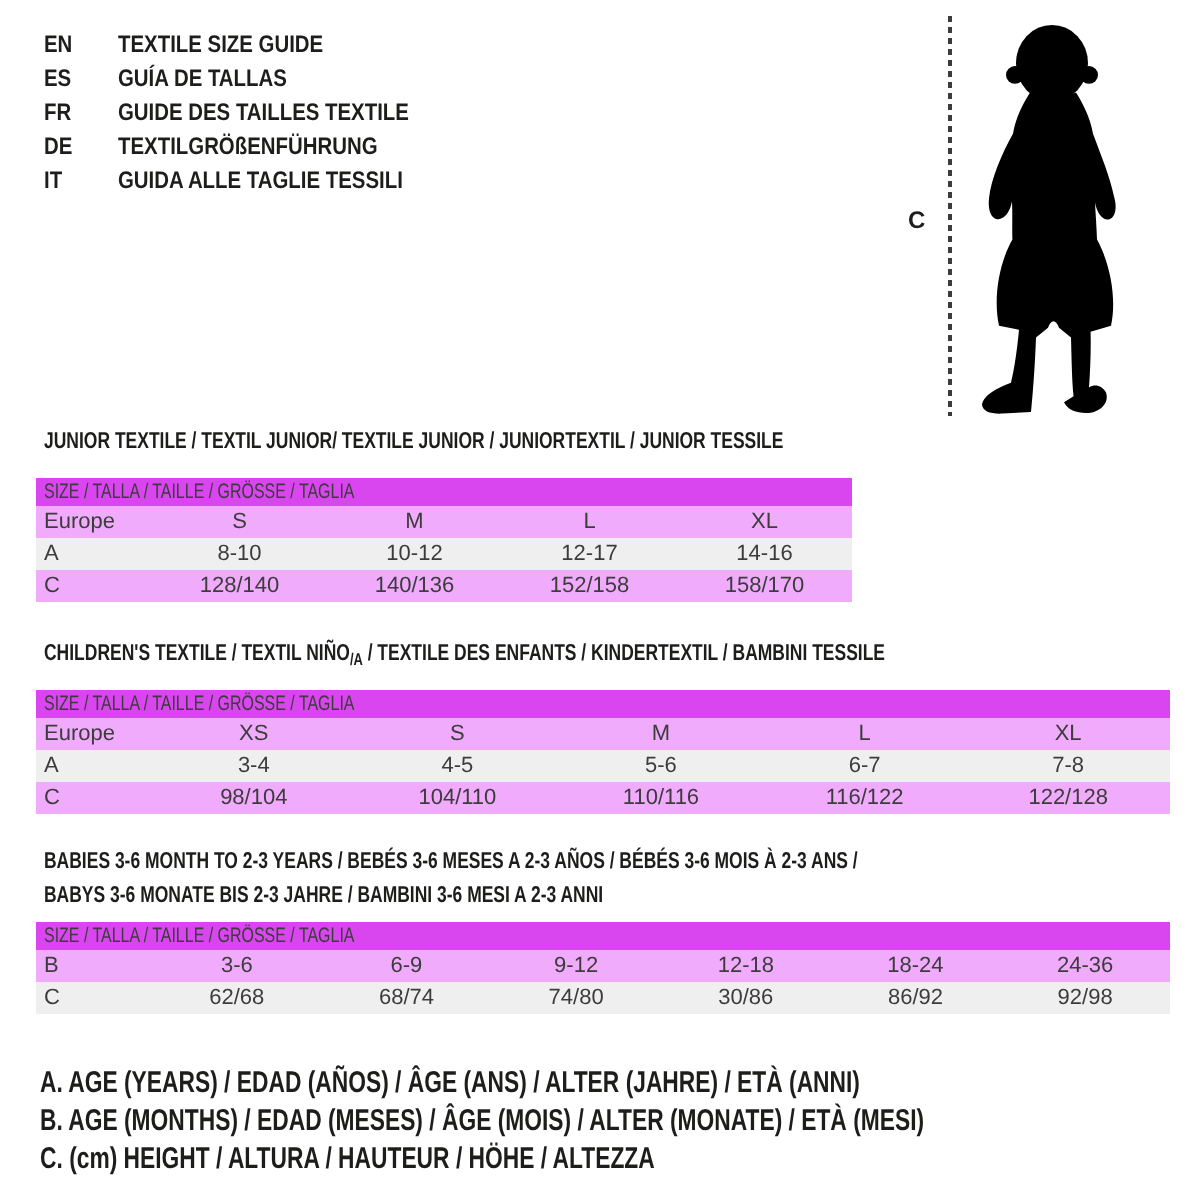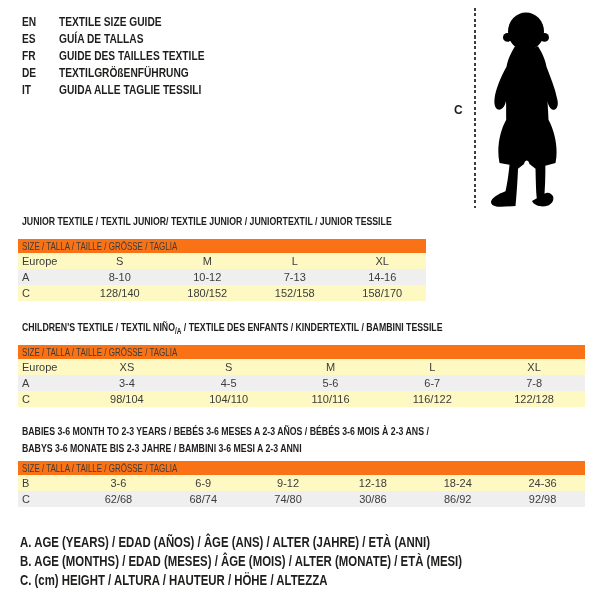--- a/index.html
+++ b/index.html
@@ -27,23 +27,23 @@
   #junior-title{left:22px;top:215px;}
   #children-title{left:22px;top:321px;text-align:right;}
   #babies-title{left:22px;top:423px;line-height:17px;}
   .subs{font-size:8.5px;vertical-align:-2.5px;}
 
   
   .size-table{position:absolute;font-size:11px;color:#3c3c3b;}
   #junior-table{left:18px;top:239px;width:408px;}
   #children-table{left:18px;top:345px;width:567px;}
   #babies-table{left:18px;top:461px;width:567px;}
-  .size-bar{height:14px;background:#f97316;display:flex;align-items:center;
+  .size-bar{height:14px;background:#d946ef;display:flex;align-items:center;
     padding-left:4px;box-sizing:border-box;font-size:10.5px;color:#3c3c3b;}
-  .trow{display:flex;height:16px;align-items:center;background:#fef9c3;}
+  .trow{display:flex;height:16px;align-items:center;background:#f0abfc;}
   .trow.alt{background:#efefef;}
   .tlabel{width:58px;flex:0 0 58px;padding-left:4px;box-sizing:border-box;text-align:left;}
   .tcell{flex:1;text-align:center;}
 
   
   .notes{position:absolute;left:20px;top:532px;font-weight:bold;font-size:15px;color:#1d1d1b;}
   .note-line{height:19px;line-height:19px;}
 </style>
 </head>
 <body>
@@ -120,27 +120,27 @@
       <div class="tlabel">Europe</div>
       <div class="tcell">S</div>
       <div class="tcell">M</div>
       <div class="tcell">L</div>
       <div class="tcell">XL</div>
     </div>
     <div class="trow alt">
       <div class="tlabel">A</div>
       <div class="tcell">8-10</div>
       <div class="tcell">10-12</div>
-      <div class="tcell">7-13</div>
+      <div class="tcell">12-17</div>
       <div class="tcell">14-16</div>
     </div>
     <div class="trow">
       <div class="tlabel">C</div>
       <div class="tcell">128/140</div>
-      <div class="tcell">180/152</div>
+      <div class="tcell">140/136</div>
       <div class="tcell">152/158</div>
       <div class="tcell">158/170</div>
     </div>
   </div>
 
 <div class="section-title" id="children-title">
   <span class="cond"><span>CHILDREN'S TEXTILE / TEXTIL NIÑO</span><span class="subs">/A</span><span> / TEXTILE DES ENFANTS / KINDERTEXTIL / BAMBINI TESSILE</span></span>
 </div>
 <div class="size-table" id="children-table">
     <div class="size-bar">

